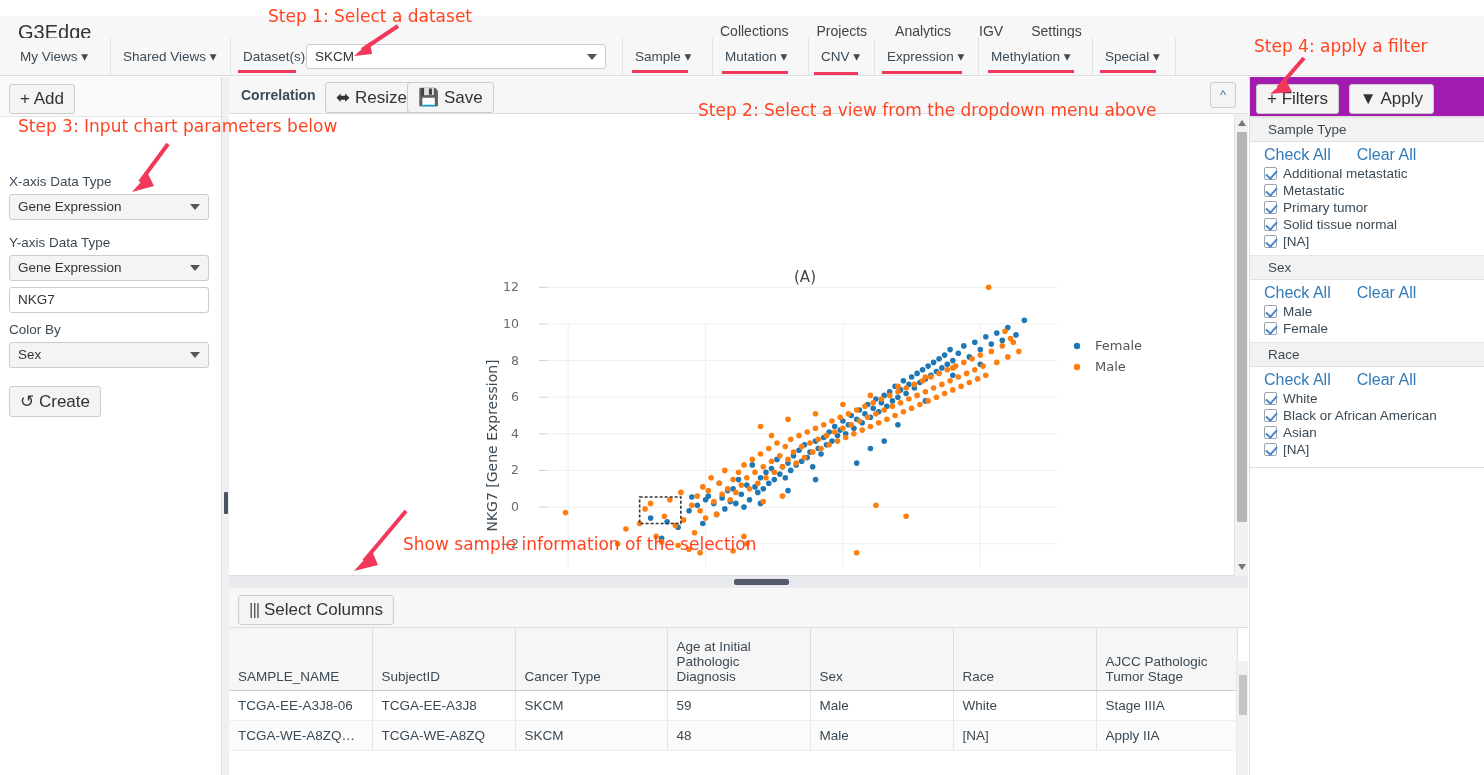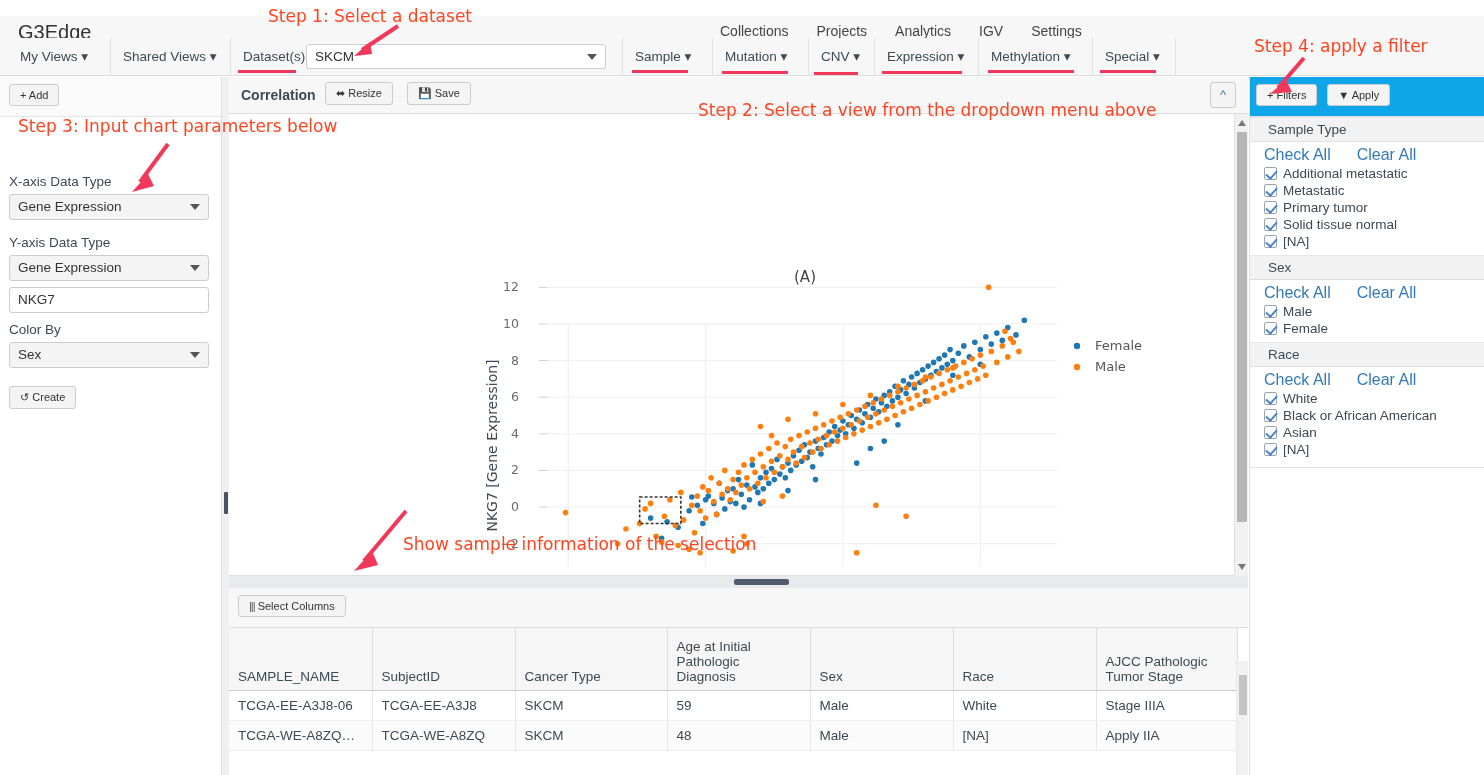--- a/index.html
+++ b/index.html
@@ -18,21 +18,21 @@
   
   #menubar { position:absolute; left:0; top:38px; width:1484px; height:38px; background:#f7f7f7; border-bottom:1px solid #ddd; }
   .mitem { position:absolute; top:0; height:37px; line-height:37px; padding:0 12px; font-size:13.5px; color:#3c4a55; border-left:1px solid #e2e2e2; cursor:pointer; white-space:nowrap; }
   .mitem.nb { border-left:none; }
   #dssel { position:absolute; left:306px; top:6px; width:300px; height:25px; background:#fff; border:1px solid #ccc; border-radius:3px; font-size:13.5px; color:#333; padding-left:8px; line-height:24px; }
   #dssel .caret { position:absolute; right:8px; top:9px; }
   .caret { width:0;height:0;border-left:5px solid transparent;border-right:5px solid transparent;border-top:6px solid #555; display:inline-block;}
   
   #leftpanel { position:absolute; left:0; top:77px; width:222px; height:698px; background:#fff; border-right:1px solid #ddd; }
   #addbar { height:40px; border-bottom:1px solid #e4e4e4; background:#fafafa; }
-  .btn { display:inline-block; background:#f4f4f4; border:1px solid #ccc; border-radius:3px; font-size:11px; color:#333; padding:4px 10px; cursor:pointer; white-space:nowrap;}
+  .btn { display:inline-block; background:#f4f4f4; border:1px solid #ccc; border-radius:3px; font-size:17px; color:#333; padding:4px 10px; cursor:pointer; white-space:nowrap;}
   #addbtn { margin:7px 0 0 9px; }
   #lp-body { padding:0 9px; position:relative; }
   .lbl { font-size:13.5px; color:#3c4a55; margin:9px 0 5px 0; }
   .sel { width:200px; height:26px; background:#f4f4f4; border:1px solid #ccc; border-radius:3px; font-size:13.5px; color:#333; line-height:24px; padding-left:8px; position:relative; }
   .sel .caret { position:absolute; right:8px; top:9px; }
   .txt { width:200px; height:26px; background:#fff; border:1px solid #ccc; border-radius:3px; font-size:13.5px; color:#333; line-height:24px; padding-left:8px; }
   #panelA { position:absolute; left:0; width:222px; top:115px; text-align:center; font-weight:bold; font-size:13px; color:#2f3a44;}
   #createbtn { margin-left:0px; margin-top:4px; }
   #splitter { position:absolute; left:222px; top:77px; width:7px; height:698px; background:#f0f0f0; }
   #splithandle { position:absolute; left:224px; top:492px; width:4px; height:22px; background:#4a5263; border-radius:1px; }
@@ -54,21 +54,21 @@
   #tbl-toolbar { height:40px; background:#f7f7f7; border-bottom:1px solid #ddd; }
   #selcols { margin:7px 0 0 9px; }
   table { border-collapse:collapse; width:1008px; table-layout:fixed;}
   th { background:#f6f6f6; border-right:1px solid #ddd; border-bottom:1px solid #ccc; font-weight:normal; font-size:13.5px; color:#3c4a55; text-align:left; padding:6px 9px; vertical-align:bottom; height:62px;}
   td { border-right:1px solid #e6e6e6; border-bottom:1px solid #eee; font-size:13.5px; color:#3c4a55; padding:7px 9px; white-space:nowrap; overflow:hidden; text-overflow:ellipsis;}
   tbody tr:nth-child(even) td { background:#fbfbfb; }
   #tblscroll { position:absolute; right:0; top:73px; width:12px; height:191px; background:#f1f1f1; border-left:1px solid #e8e8e8;}
   #tblscroll .tthumb { position:absolute; left:2px; top:14px; width:8px; height:40px; background:#c4c4c4;}
   
   #rightpanel { position:absolute; left:1249px; top:77px; width:235px; height:698px; background:#fff; border-left:1px solid #ddd; }
-  #filtbar { height:40px; background:#0ea5e9; border-bottom:1px solid #ddd; padding:7px 0 0 6px;}
+  #filtbar { height:40px; background:#a21caf; border-bottom:1px solid #ddd; padding:7px 0 0 6px;}
   .fgrouphdr { background:#f2f2f2; border-bottom:1px solid #e0e0e0; border-top:1px solid #e6e6e6; padding:4px 8px 4px 18px; font-size:13.5px; color:#3c4a55;}
   .fgroup { padding:2px 0 4px 14px; }
   .flinks { margin:2px 4px 2px 0; font-size:16px;}
   .flinks a { color:#337ab7; text-decoration:none; cursor:pointer;}
   .flinks a.second { margin-left:26px; }
   .fopt { display:flex; align-items:center; gap:6px; margin:2px 0; font-size:13.5px; color:#3c4a55;}
   .cbx { width:13px; height:13px; border:1px solid #9aa4ad; border-radius:2px; background:#fff; position:relative; flex:none;}
   .cbx:after { content:""; position:absolute; left:3px; top:0px; width:5px; height:9px; border:solid #4a86c8; border-width:0 2px 2px 0; transform:rotate(42deg);}
   
   #plotsvg { position:absolute; left:0; top:0; }

